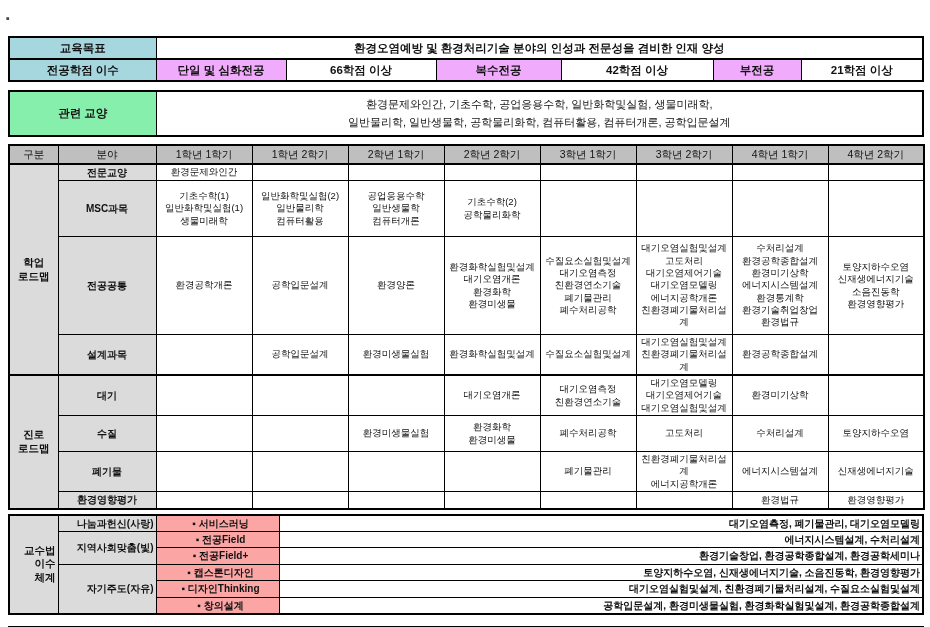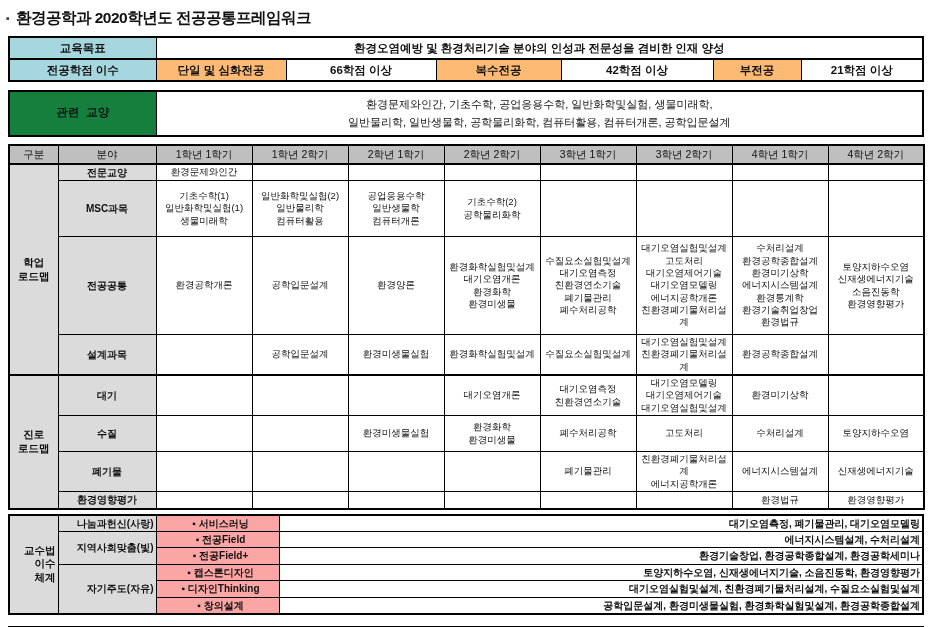--- a/index.html
+++ b/index.html
@@ -37,22 +37,22 @@
     font-size: 10px;
     line-height: 1.3;
     overflow: hidden;
     padding: 1px 2px;
   }
   
   table { border: 2px solid #000; }
 
   
   .teal   { background: #a6d6de; }
-  .lteal  { background: #fdba74; }
-  .green  { background: #15803d; font-family: Liberation Mono, monospace; }
+  .lteal  { background: #f0abfc; }
+  .green  { background: #86efac; }
 
   
   .t1 { margin-top: 6px; border-radius: 23px; }
   .t1 td { font-size: 11.5px; font-weight: bold; height: 22px; }
   .t1 tr:first-child td { border-bottom: 2px solid #000; }
 
   
   .t2 { margin-top: 8px; }
   .t2 td { height: 45px; }
   .t2 .lbl { font-size: 11.5px; font-weight: bold; }
@@ -87,21 +87,20 @@
   .bot { margin-top: 11px; }
   .bot td { height: 33px; font-weight: bold; font-size: 10.5px; }
 </style>
 </head>
 <body>
 
 <div class="page">
 
   <div class="title-row">
     <span class="title-bullet">▪</span>
-    <span class="page-title">환경공학과 2020학년도 전공공통프레임워크</span>
   </div>
 
   <table class="t1">
     <colgroup>
       <col style="width:147px">
         <col style="width:130px">
         <col style="width:150px">
       <col style="width:125px">
         <col style="width:152px">
         <col style="width:88px">

